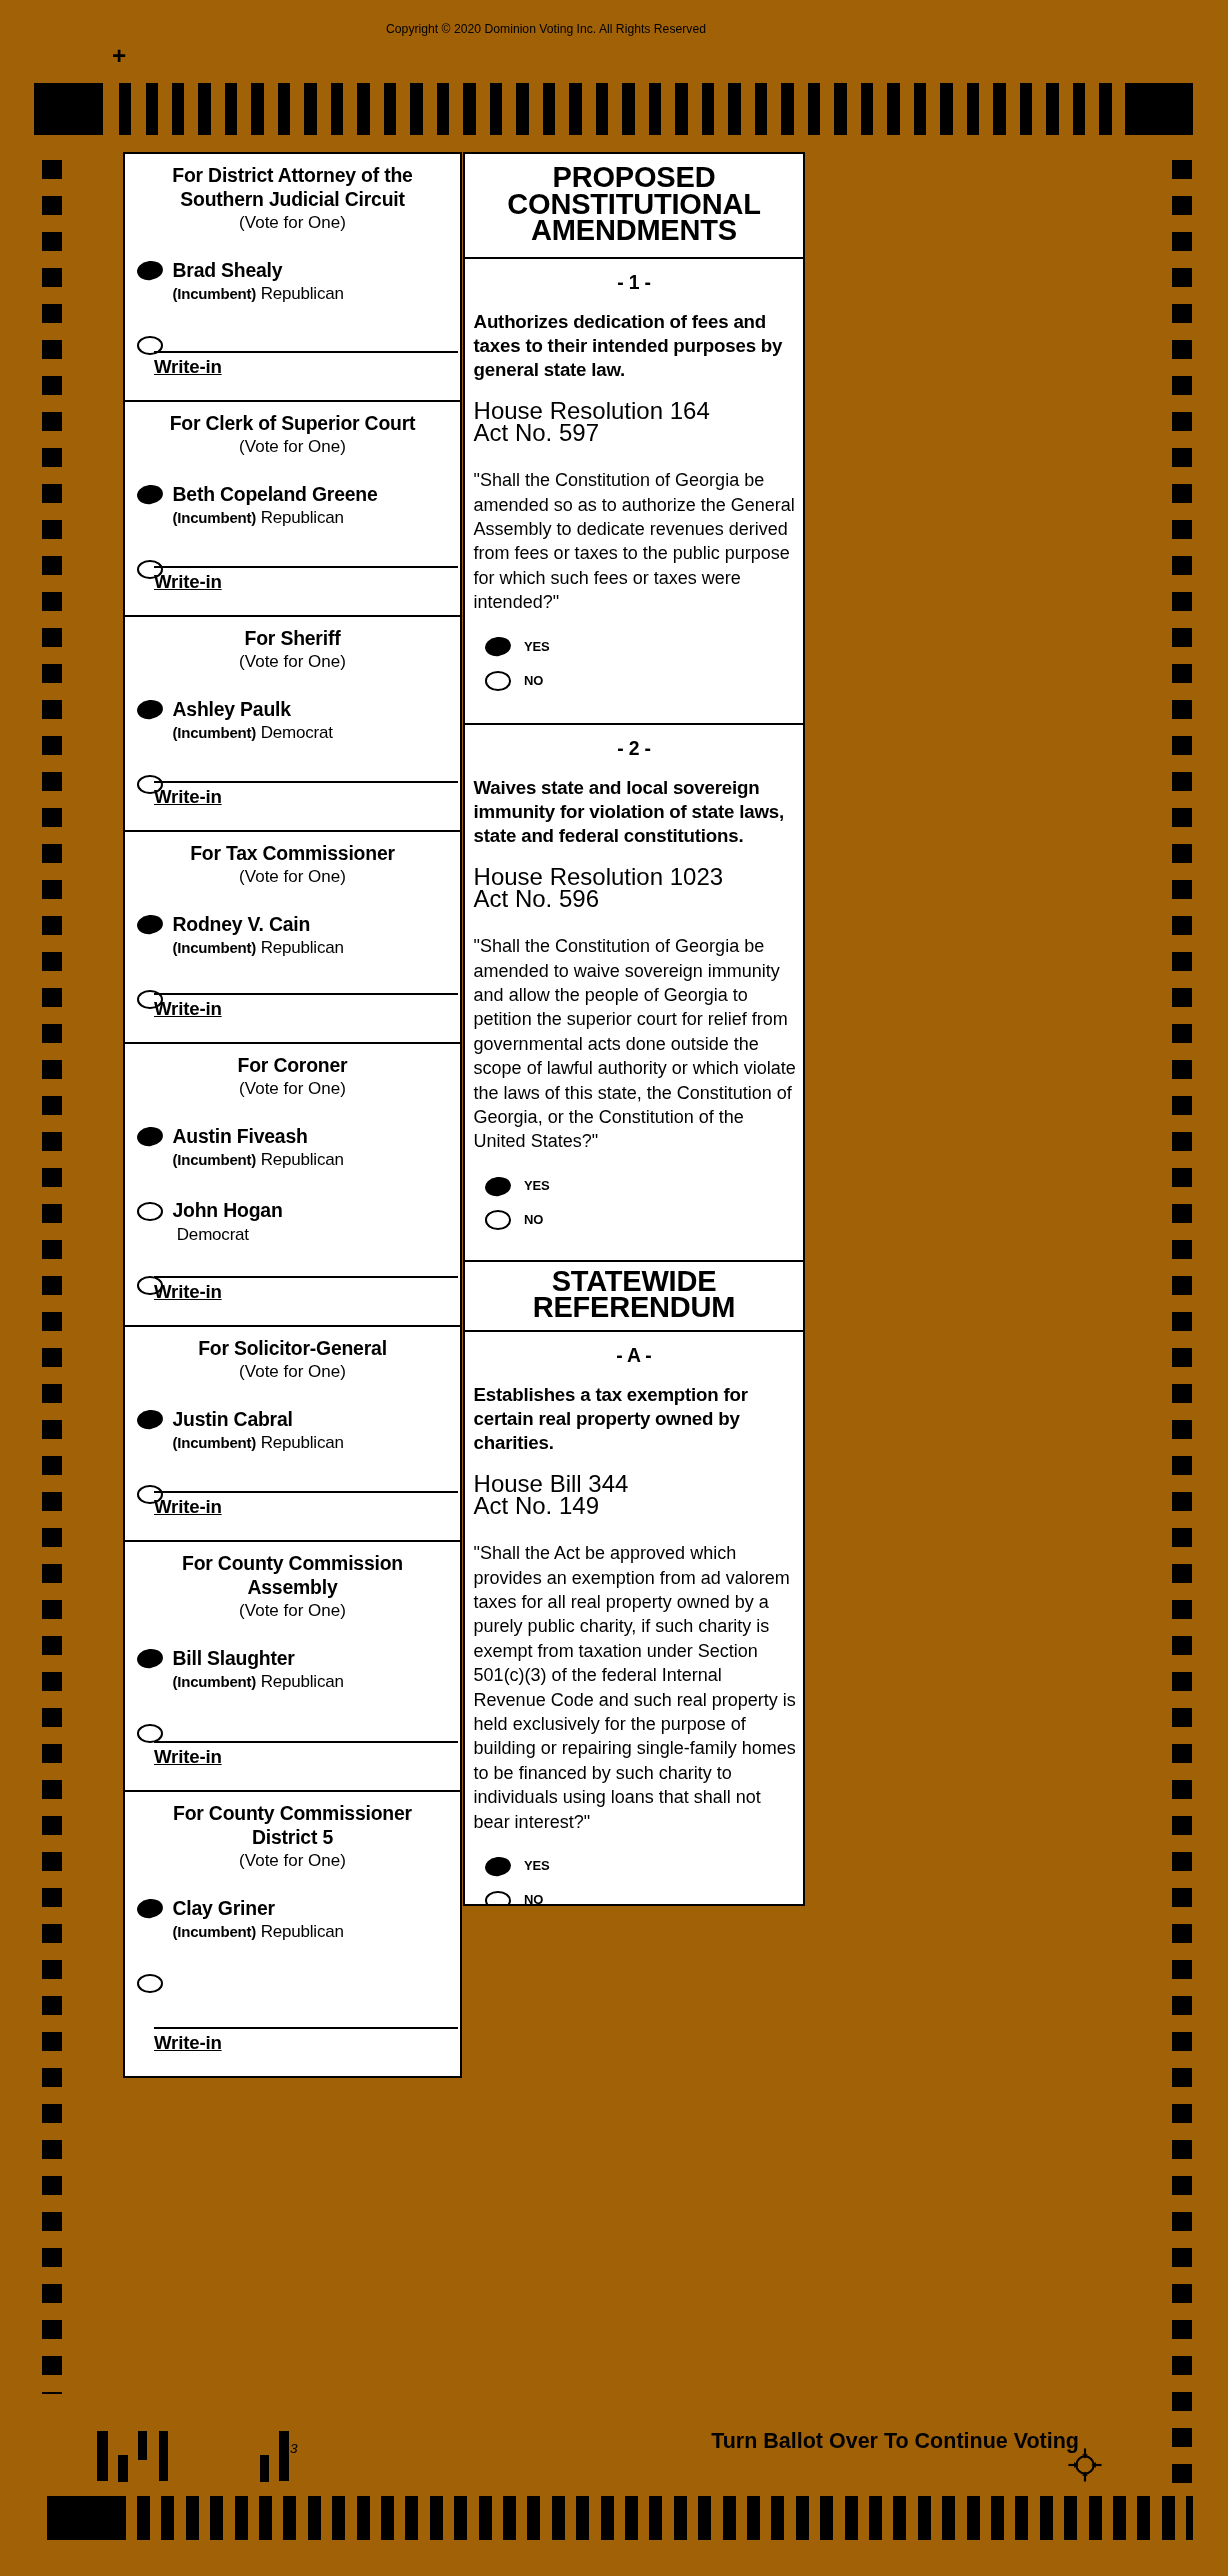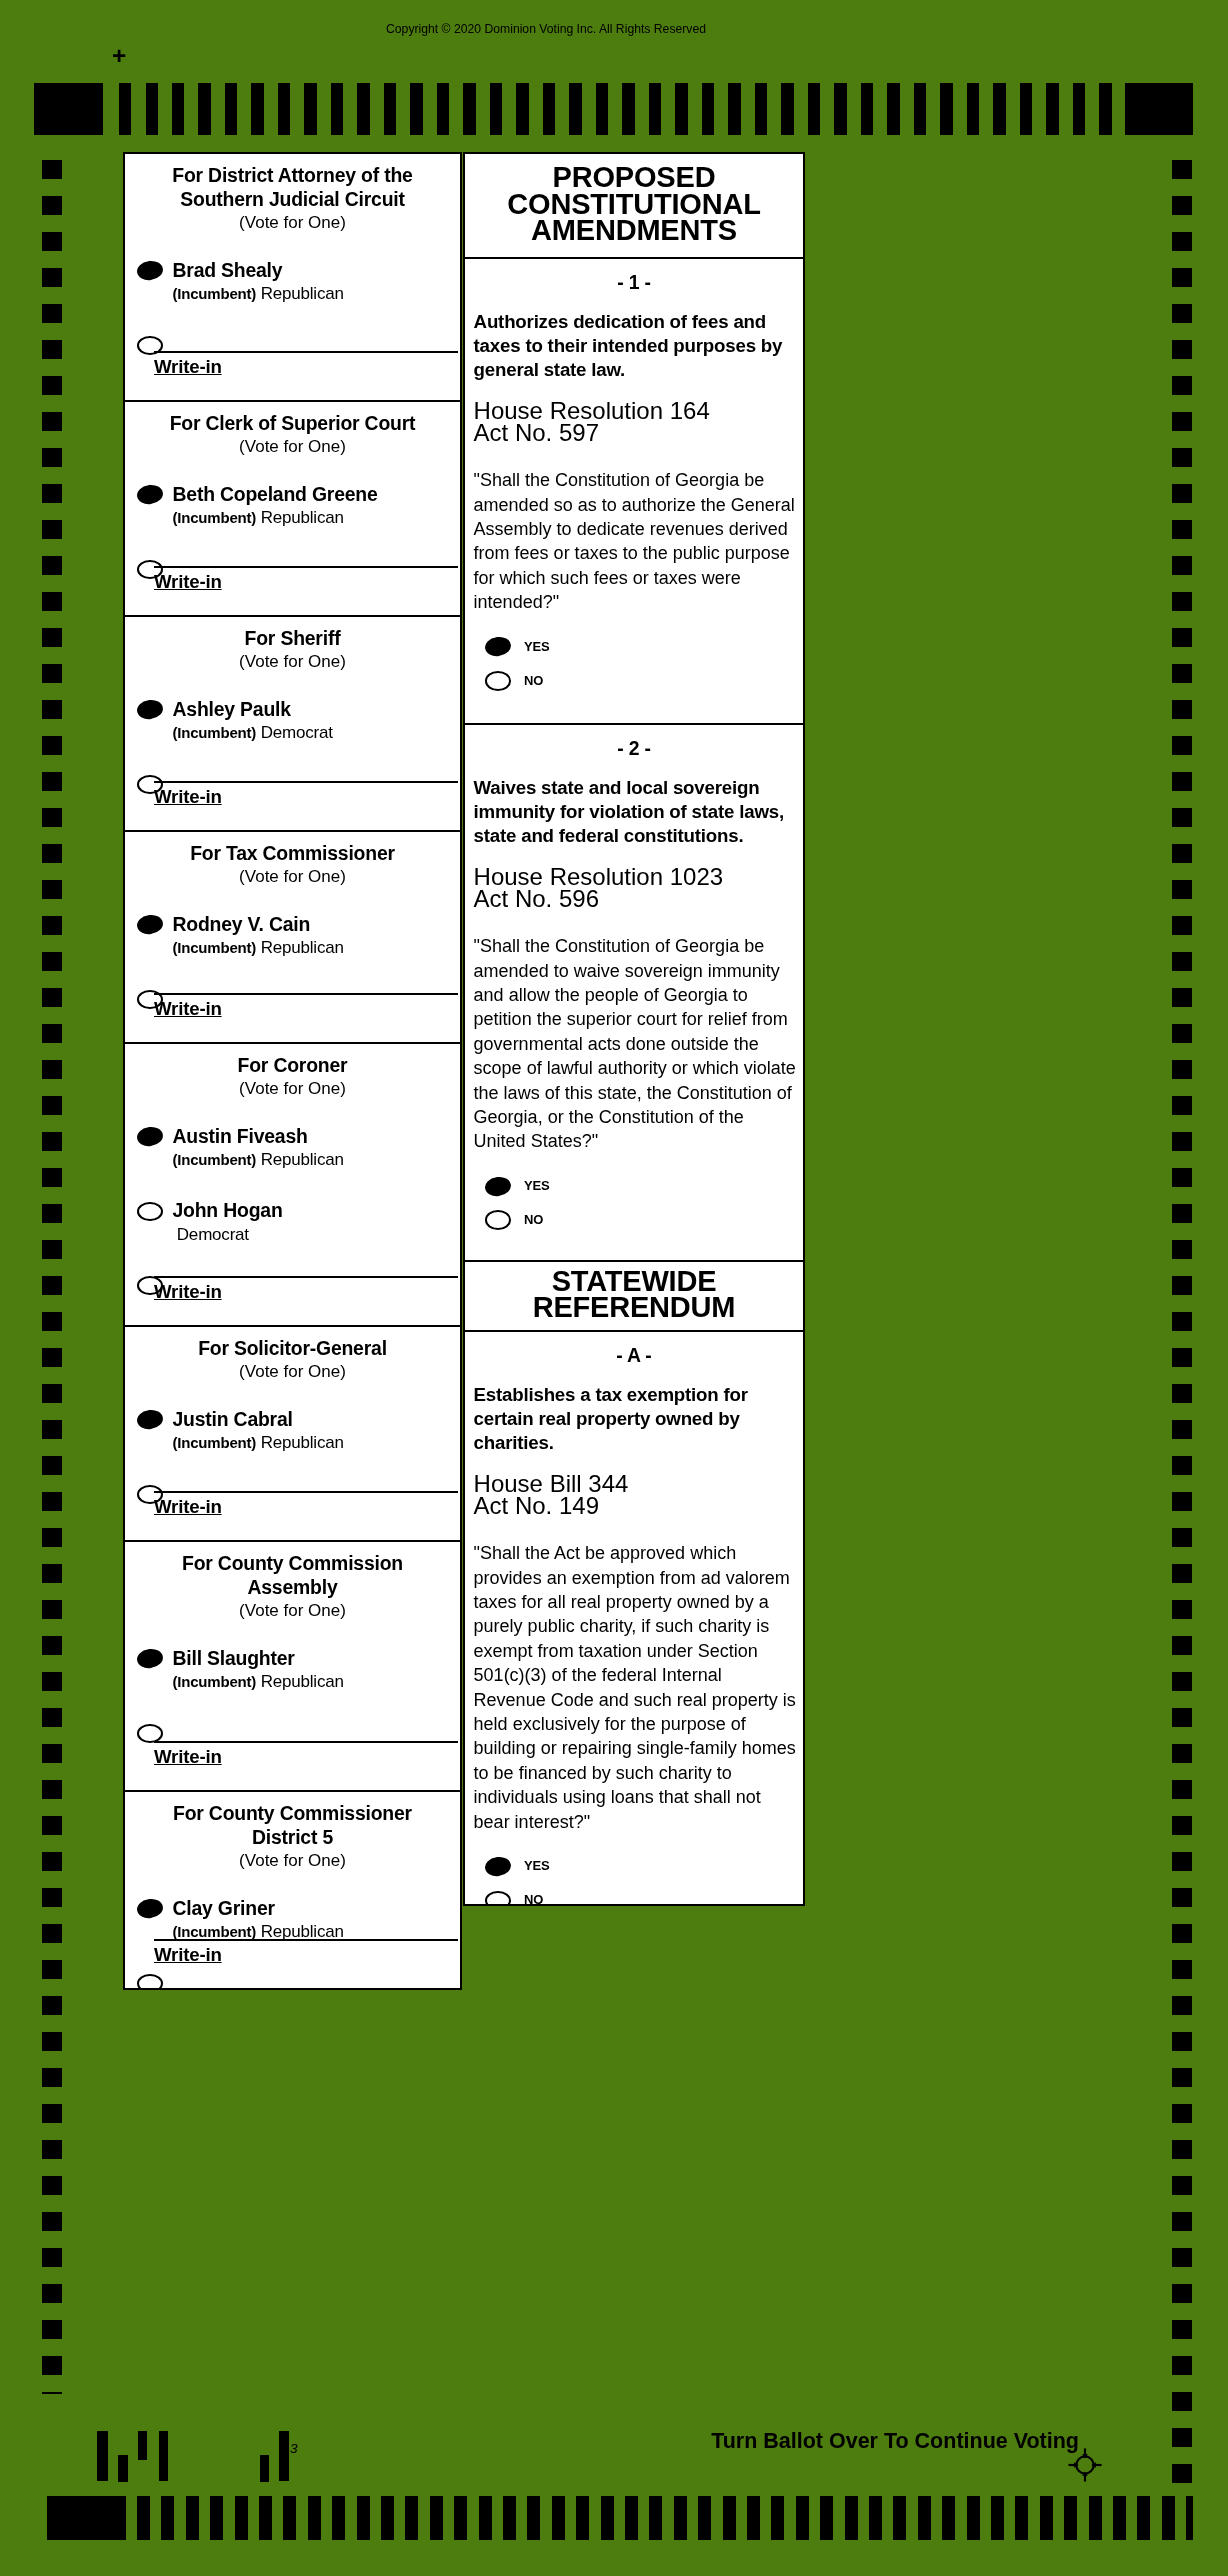--- a/index.html
+++ b/index.html
@@ -1,16 +1,16 @@
 <!DOCTYPE html>
 <html style="font-size:11.5px"><head>
 <meta charset="utf-8">
 <style>
   html,body{margin:0;padding:0;background:#fff;}
-  #page{position:relative;width:1228px;height:2576px;background:#4d7c0f;color:#000;
+  #page{position:relative;width:1228px;height:2576px;background:#a16207;color:#000;
         font-family:"Liberation Sans",sans-serif;overflow:hidden;letter-spacing:-0.2px;}
 
   
   .copyright{position:absolute;top:21.5px;left:0;width:1092px;text-align:center;font-size:12.2px;letter-spacing:0;}
   .plus-mark{position:absolute;left:112px;top:42px;font-size:24.4px;font-weight:bold;}
 
   
   .band-top{position:absolute;left:34px;top:83px;width:1159px;height:52px;}
   .band-top .blk-l{position:absolute;left:0;top:0;width:69px;height:52px;background:#000;}
   .band-top .bars{position:absolute;left:85px;top:0;width:1001px;height:52px;
@@ -233,21 +233,21 @@
       </div>
       <div class="cand empty-row">
         <span class="oval"></span>
       </div>
       <div class="write-in">
         <div class="wline"></div>
         <div class="wlabel">Write-in</div>
       </div>
     </div>
 
-    <div class="section" style="height:196px">
+    <div class="section" style="height:284px">
       <div class="race-title">
         <div>For County Commissioner</div>
         <div>District 5</div>
       </div>
       <div class="vote-one">(Vote for One)</div>
       <div class="cand">
         <span class="oval filled"></span>
         <span class="cand-text">
           <div class="cand-name">Clay Griner</div>
           <div class="cand-sub"><b>(Incumbent)</b> <span>Republican</span></div>

